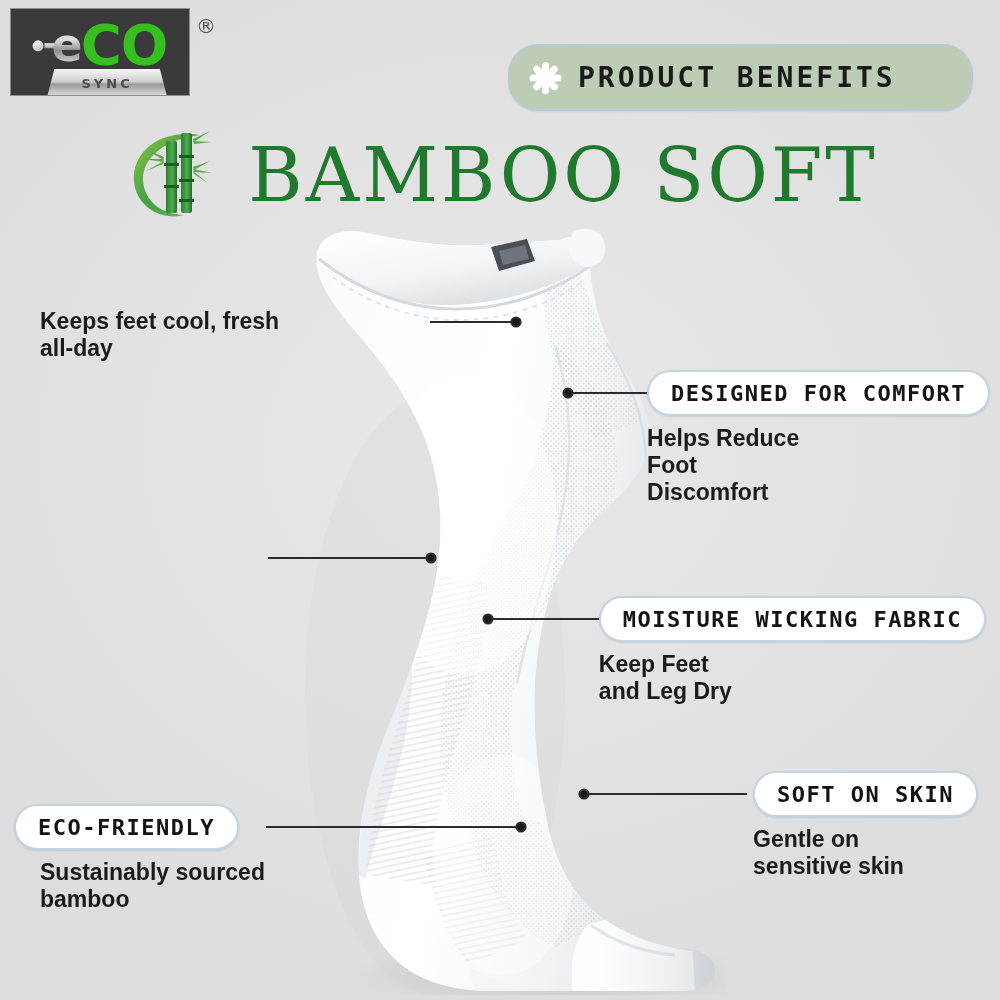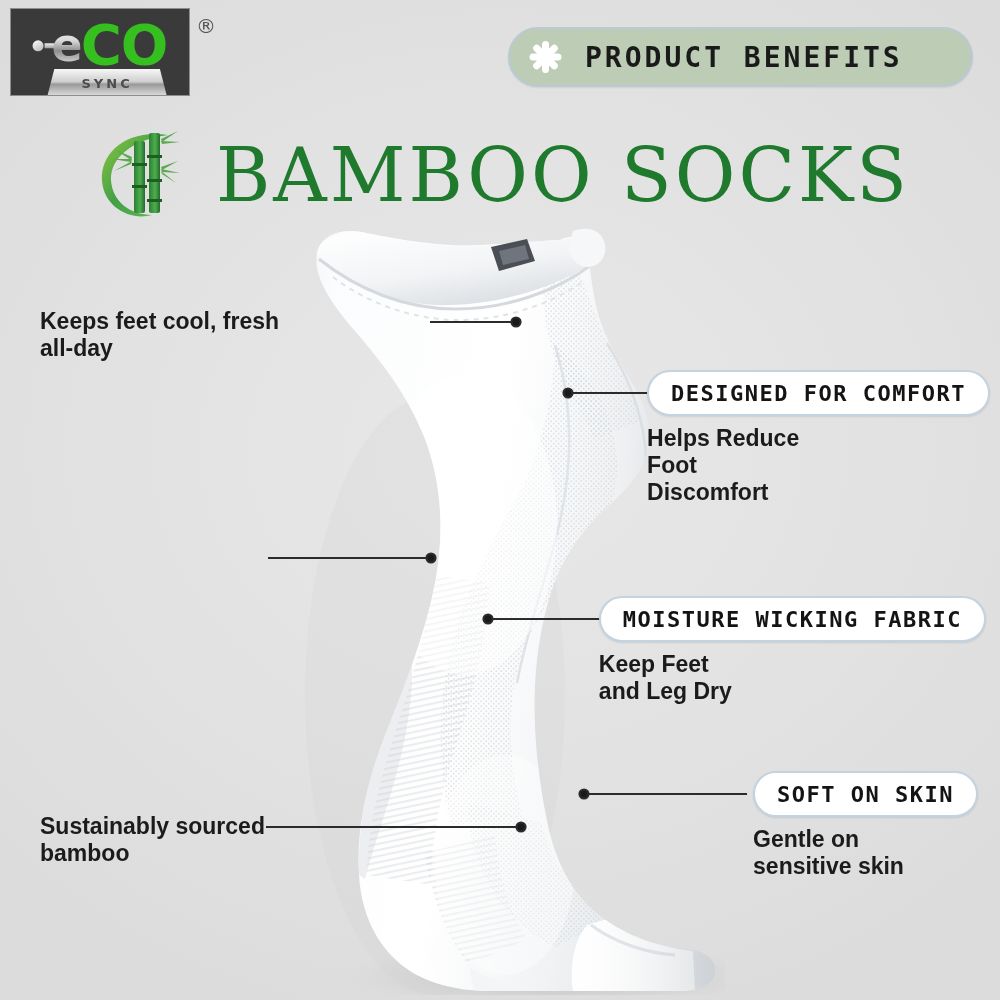--- a/index.html
+++ b/index.html
@@ -69,27 +69,27 @@
     color:#4c4c4c;
   }
   .logo-reg {
     position:absolute; left:196px; top:14px;
     font-family:"DejaVu Sans", sans-serif;
     font-size:20px; color:#555;
   }
 
   
   .benefits-badge {
-    position:absolute; left:508px; top:27px;
-    width:465px; height:60px;
+    position:absolute; left:508px; top:44px;
+    width:465px; height:67px;
     background:#bdccb4;
     border:2px solid #b9c9d6;
     border-radius:30px;
     display:flex; align-items:center;
-    padding-left:18px; gap:23px;
+    padding-left:18px; gap:16px;
     box-shadow:0 1px 2px rgba(0,0,0,.07);
   }
   .flower-icon { width:34px; height:34px; position:relative; flex:0 0 auto; }
   .flower-icon i {
     position:absolute; left:50%; top:50%;
     width:7px; height:16px; margin:-16px 0 0 -3.5px;
     background:#fff; border-radius:4px;
     transform-origin:50% 100%;
   }
   .benefits-text {
@@ -214,21 +214,21 @@
           <path d="M42 36 L22 36 L41 39 Z"></path>
           <path d="M42 38 L24 48 L41 41 Z"></path>
           <path d="M71 16 L88 8 L72 19 Z"></path>
           <path d="M71 18 L90 19 L72 21 Z"></path>
           <path d="M71 44 L88 38 L72 47 Z"></path>
           <path d="M71 46 L90 50 L72 49 Z"></path>
           <path d="M71 48 L86 60 L72 51 Z"></path>
         </g>
       </svg>
     </div>
-    <div class="title-text">BAMBOO SOCKS</div>
+    <div class="title-text">BAMBOO SOFT</div>
   </div>
 
   <div class="sock-stage">
     <svg viewBox="0 0 470 770" preserveAspectRatio="none">
       <defs>
         <linearGradient id="sockMain" x1="0" y1="0" x2="1" y2="0.25">
           <stop offset="0%" stop-color="#eceef0"></stop>
           <stop offset="18%" stop-color="#fbfcfd"></stop>
           <stop offset="55%" stop-color="#ffffff"></stop>
           <stop offset="82%" stop-color="#f0f2f4"></stop>
@@ -365,20 +365,23 @@
     </g>
   </svg>
 
   <div class="callout left" style="left:14px; top:299px;">
     <div class="desc">Keeps feet cool, fresh
 all-day</div>
   </div>
 
 
   <div class="callout left" style="left:14px; top:804px;">
+    <div class="pill">
+      <span>ECO-FRIENDLY</span>
+    </div>
     <div class="desc">Sustainably sourced
 bamboo</div>
   </div>
 
   <div class="callout right" style="right:10px; top:370px;">
     <div class="pill">
       <span>DESIGNED FOR COMFORT</span>
     </div>
     <div class="desc">Helps Reduce
 Foot

